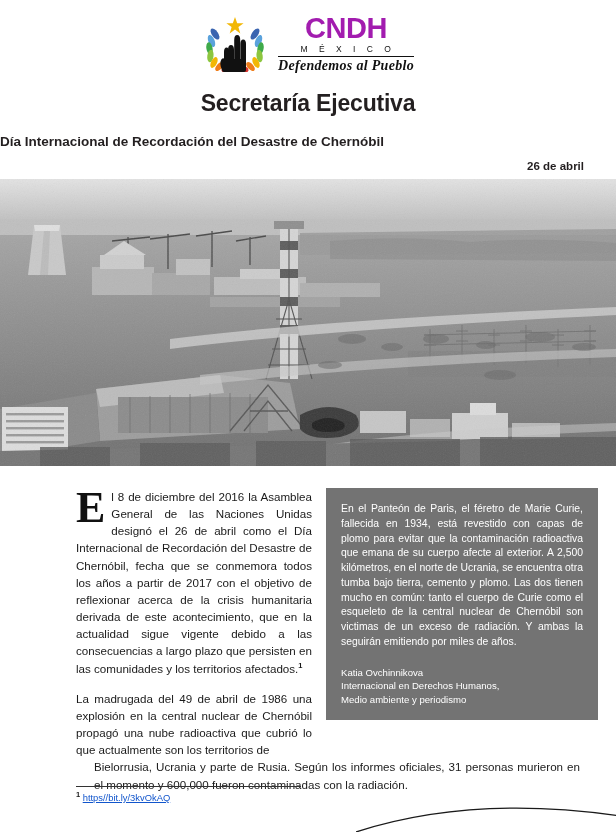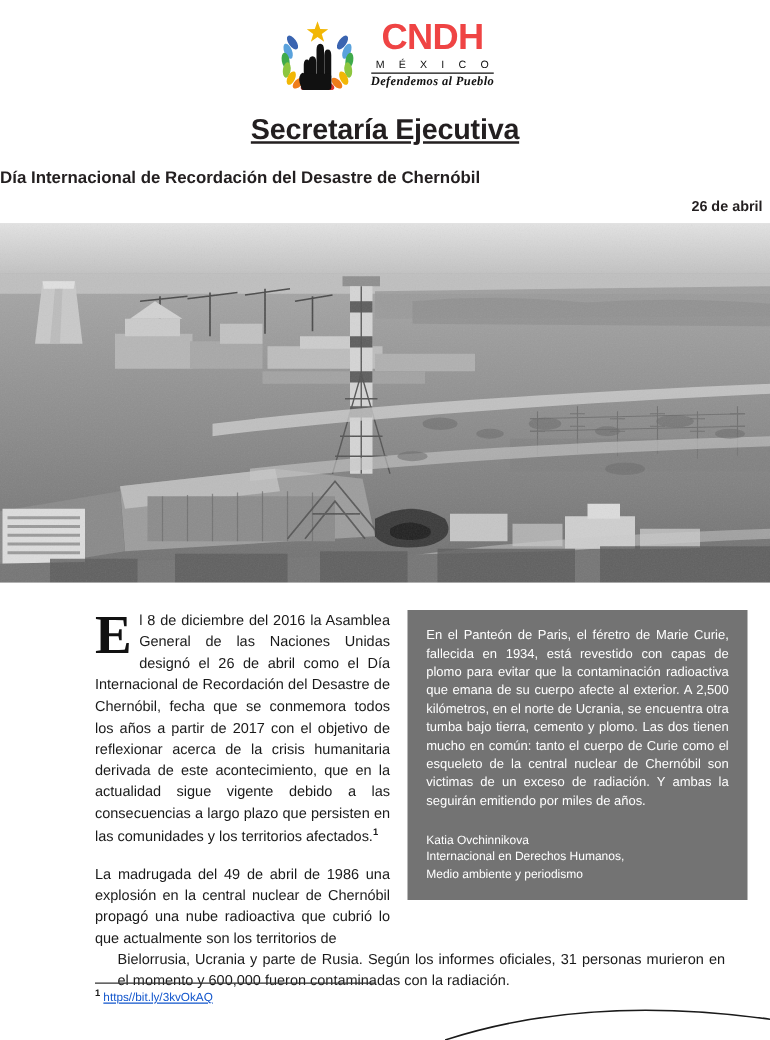--- a/index.html
+++ b/index.html
@@ -36,67 +36,66 @@
   .logo-text {
     display: flex;
     flex-direction: column;
     align-items: center;
     line-height: 1;
   }
   .logo-cndh {
     font-size: 29px;
     font-weight: bold;
     letter-spacing: -0.5px;
-    color: #ef4444;
+    color: #a21caf;
   }
   .logo-mexico {
     font-size: 8.5px;
     letter-spacing: 4.5px;
     color: #111;
     margin-top: 2px;
     padding-left: 4px;
   }
   .logo-rule {
     width: 100%;
     height: 1px;
     background: #111;
     margin: 2.5px 0 2px 0;
   }
   .logo-slogan {
     font-family: "Liberation Serif", serif;
     font-style: italic;
     font-weight: bold;
-    font-size: 10px;
+    font-size: 14px;
     color: #111;
     letter-spacing: 0.3px;
   }
 
   .title-main {
     text-align: center;
     font-size: 23px;
     font-weight: bold;
     color: #231f20;
     margin-top: 16px;
     letter-spacing: -0.2px;
-    text-decoration: underline;
   }
   .title-sub {
     text-align: left;
     font-size: 13.5px;
     font-weight: bold;
     color: #231f20;
     margin-top: 17px;
   }
   .title-date {
     text-align: right;
     font-size: 11.5px;
     font-weight: bold;
     color: #231f20;
     margin-top: 11px;
-    padding-right: 6px;
+    padding-right: 32px;
   }
 
   
   .hero {
     margin-top: 7px;
     width: 616px;
     height: 287px;
     position: relative;
     overflow: hidden;
     background: #8d8d8d;

